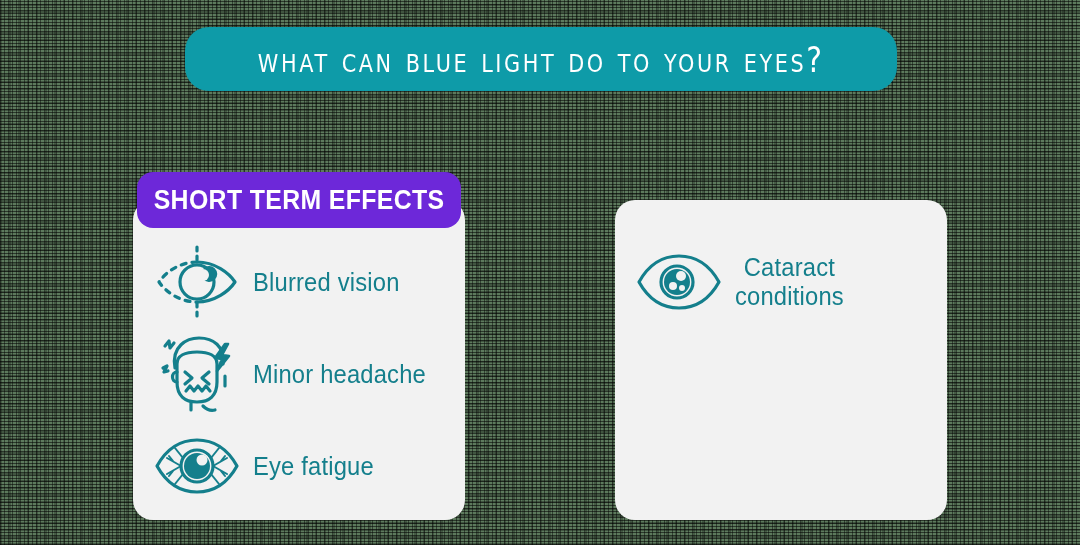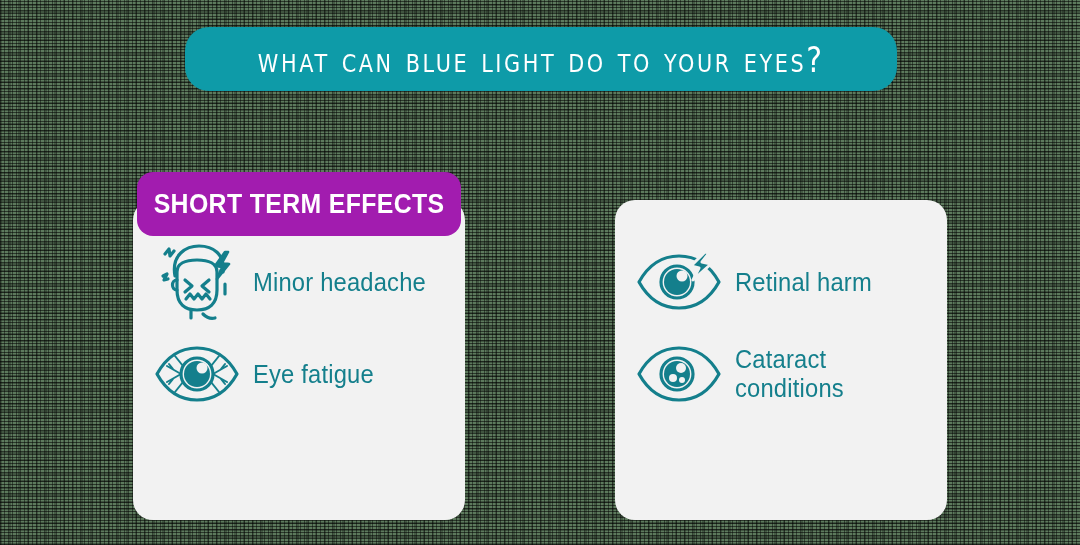--- a/index.html
+++ b/index.html
@@ -18,20 +18,21 @@
   #infographic {
     position: relative;
     width: 1080px;
     height: 545px;
     background-color: #5d7a5d;
     background-image:
       repeating-linear-gradient(0deg, rgba(0,0,0,.55) 0 1px, rgba(0,0,0,0) 1px 3px),
       repeating-linear-gradient(90deg, rgba(0,0,0,.45) 0 1px, rgba(0,0,0,0) 1px 4px),
       repeating-linear-gradient(0deg, rgba(0,0,0,.30) 0 2px, rgba(0,0,0,0) 2px 7px),
       repeating-linear-gradient(90deg, rgba(0,0,0,.25) 0 2px, rgba(0,0,0,0) 2px 9px);
+    text-align: center;
   }
 
   
   #title-banner {
     position: absolute;
     left: 185px;
     top: 27px;
     width: 712px;
     height: 64px;
     border-radius: 24px;
@@ -63,22 +64,22 @@
     border-radius: 20px;
   }
   #card-short { left: 133px; }
   #card-long  { left: 615px; }
 
   .card-header {
     position: absolute;
     left: 4px;
     top: -28px;
     width: 324px;
-    height: 64px;
-    background: #a21caf;
+    height: 56px;
+    background: #6d28d9;
     border-radius: 16px;
     display: flex;
     align-items: center;
     justify-content: center;
   }
   .card-header-text {
     color: #ffffff;
     font-family: "Liberation Sans Narrow", "Liberation Sans", sans-serif;
     font-size: 27px;
     font-weight: bold;
@@ -136,20 +137,40 @@
   </div>
 
   <div class="card" id="card-short">
 
     <div class="card-header">
       <span class="card-header-text">SHORT TERM EFFECTS</span>
     </div>
 
     <div class="card-body">
 
+      <div class="effect-row">
+        <div class="effect-icon">
+          <svg width="88" height="74" viewBox="0 0 88 74">
+            <g fill="none" stroke="#147f8c" stroke-width="3.2" stroke-linecap="round" stroke-linejoin="round">
+
+              <line x1="44" y1="2" x2="44" y2="16" stroke-dasharray="4 5"></line>
+              <line x1="44" y1="58" x2="44" y2="72" stroke-dasharray="4 5"></line>
+
+              <path d="M44 17 C 26 17 12 28 6 37 C 12 46 26 57 44 57" stroke-dasharray="5 6"></path>
+              <path d="M44 17 C 62 17 76 28 82 37 C 76 46 62 57 44 57"></path>
+
+              <circle cx="44" cy="37" r="17"></circle>
+            </g>
+
+            <path d="M44 24 a13 13 0 1 0 0 26 a13 13 0 0 1 0 -26 z M50 24 a8 8 0 1 1 0 10 a8 8 0 0 1 0 -10 z" fill="#147f8c"></path>
+            <circle cx="50" cy="30" r="6" fill="#f2f2f2"></circle>
+          </svg>
+        </div>
+        <div class="effect-label">Blurred vision</div>
+      </div>
 
       <div class="effect-row">
         <div class="effect-icon">
           <svg width="88" height="80" viewBox="0 0 88 80">
             <g fill="none" stroke="#147f8c" stroke-width="3.2" stroke-linecap="round" stroke-linejoin="round">
 
               <path d="M22 34 C 18 12 34 4 46 4 C 60 4 72 12 70 30"></path>
 
               <path d="M24 30 C 24 22 32 18 44 18 C 56 18 64 22 64 30 L64 48 C 64 62 56 68 44 68 C 32 68 24 62 24 48 Z"></path>
 
@@ -206,35 +227,20 @@
       </div>
 
     </div>
   </div>
 
   <div class="card" id="card-long">
 
 
     <div class="card-body">
 
-      <div class="effect-row">
-        <div class="effect-icon">
-          <svg width="88" height="64" viewBox="0 0 88 64">
-            <g fill="none" stroke="#147f8c" stroke-width="3.2" stroke-linecap="round" stroke-linejoin="round">
-              <path d="M4 32 C 14 14 28 6 44 6 C 60 6 74 14 84 32 C 74 50 60 58 44 58 C 28 58 14 50 4 32 Z"></path>
-              <circle cx="42" cy="32" r="16"></circle>
-            </g>
-            <circle cx="42" cy="32" r="13" fill="#147f8c"></circle>
-            <circle cx="47" cy="26" r="5.5" fill="#f2f2f2"></circle>
-
-            <path d="M70 2 L56 16 L64 18 L58 30 L76 14 L67 12 L74 3 Z" fill="#147f8c" stroke="#f2f2f2" stroke-width="3" stroke-linejoin="round"></path>
-          </svg>
-        </div>
-        <div class="effect-label">Retinal harm</div>
-      </div>
 
 
       <div class="effect-row">
         <div class="effect-icon">
           <svg width="88" height="64" viewBox="0 0 88 64">
             <g fill="none" stroke="#147f8c" stroke-width="3.2" stroke-linecap="round" stroke-linejoin="round">
               <path d="M4 32 C 14 14 28 6 44 6 C 60 6 74 14 84 32 C 74 50 60 58 44 58 C 28 58 14 50 4 32 Z"></path>
               <circle cx="42" cy="32" r="16"></circle>
             </g>
             <circle cx="42" cy="32" r="13" fill="#147f8c"></circle>

